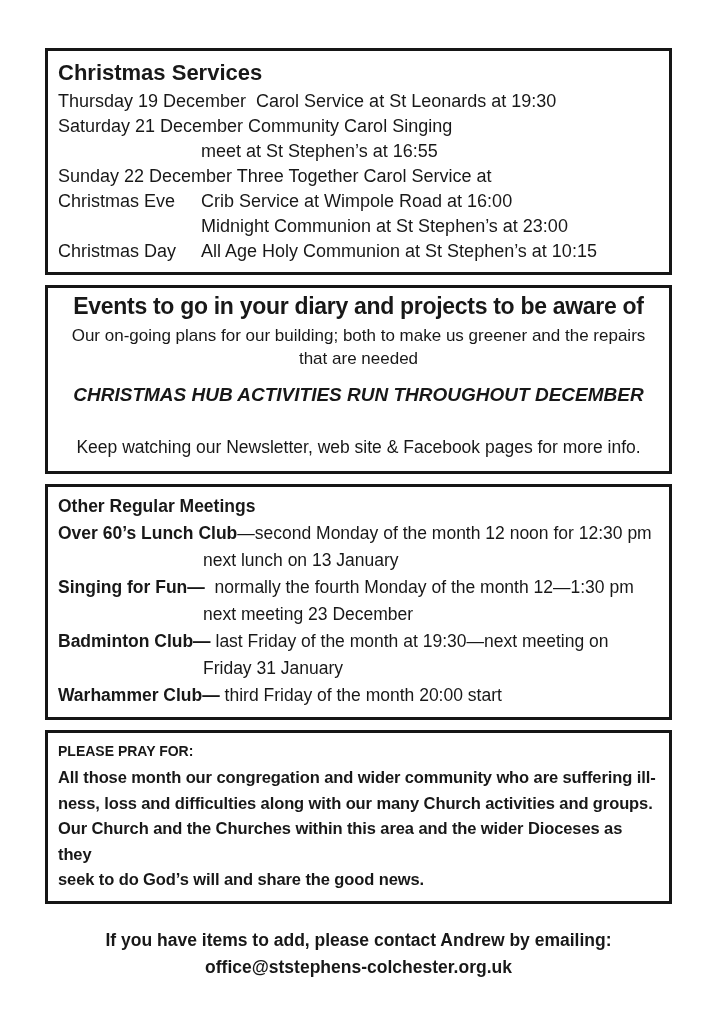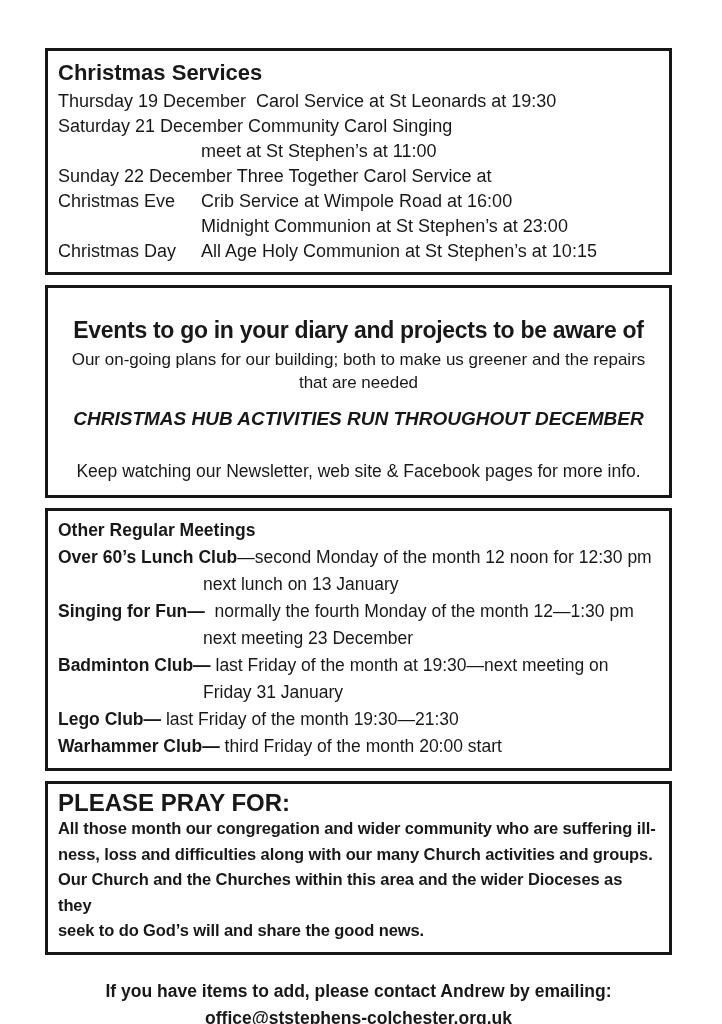--- a/index.html
+++ b/index.html
@@ -23,55 +23,55 @@
   }
 
   
   .box-services { padding: 5px 10px 8px 10px; }
   .svc-title { font-weight: bold; font-size: 22px; line-height: 33px; }
   .svc-line { font-size: 18px; line-height: 25px; white-space: pre-wrap; }
   .svc-line.indent { padding-left: 143px; }
   .svc-label { display: inline-block; width: 143px; }
 
   
-  .box-events { text-align: center; padding: 27px 8px 12px 8px; }
+  .box-events { text-align: center; padding: 3px 8px 12px 8px; }
   .events-title { font-weight: bold; font-size: 23px; line-height: 30px; letter-spacing: -0.3px; }
   .events-sub { font-size: 17px; line-height: 23px; margin-top: 3px; }
   .events-highlight { font-weight: bold; font-size: 19px; line-height: 25px; margin-top: 12px; font-style: italic; }
   .events-note { font-size: 17.5px; line-height: 24px; margin-top: 28px; }
 
   
   .box-meetings { padding: 6px 10px 8px 10px; }
   .meet-title { font-weight: bold; font-size: 17.5px; line-height: 27px; }
   .meet-line { font-size: 17.5px; line-height: 27px; white-space: pre-wrap; }
   .meet-line.indent { padding-left: 145px; }
   .meet-line .bold { font-weight: bold; }
 
   
   .box-prayer { padding: 5px 10px 8px 10px; font-weight: bold; }
-  .prayer-title { font-size: 24px; line-height: 27px; }
+  .prayer-title { font-size: 14px; line-height: 27px; }
   .prayer-line { font-size: 16.5px; line-height: 25.5px; letter-spacing: -0.1px; }
 
   
   .footer { text-align: center; font-weight: bold; font-size: 17.5px; line-height: 27px; margin-top: 23px; }
 </style>
 </head>
 <body>
 
 <div class="page">
 
   <div class="box box-services">
     <div class="svc-title">Christmas Services</div>
     <div>
 
         <div class="svc-line"><span class="svc-text">Thursday 19 December  Carol Service at St Leonards at 19:30</span></div>
 
         <div class="svc-line"><span class="svc-text">Saturday 21 December Community Carol Singing</span></div>
 
-        <div class="svc-line indent"><span class="svc-text">meet at St Stephen’s at 11:00</span></div>
+        <div class="svc-line indent"><span class="svc-text">meet at St Stephen’s at 16:55</span></div>
 
         <div class="svc-line"><span class="svc-text">Sunday 22 December Three Together Carol Service at</span></div>
 
 
         <div class="svc-line"><span class="svc-label">Christmas Eve</span><span class="svc-text">Crib Service at Wimpole Road at 16:00</span></div>
 
         <div class="svc-line indent"><span class="svc-text">Midnight Communion at St Stephen’s at 23:00</span></div>
 
         <div class="svc-line"><span class="svc-label">Christmas Day</span><span class="svc-text">All Age Holy Communion at St Stephen’s at 10:15</span></div>
       </div>
@@ -98,21 +98,20 @@
         <div class="meet-line indent"><span>next lunch on 13 January</span></div>
 
         <div class="meet-line"><span class="bold">Singing for Fun—</span><span>  normally the fourth Monday of the month 12—1:30 pm</span></div>
 
         <div class="meet-line indent"><span>next meeting 23 December</span></div>
 
         <div class="meet-line"><span class="bold">Badminton Club—</span><span> last Friday of the month at 19:30—next meeting on</span></div>
 
         <div class="meet-line indent"><span>Friday 31 January</span></div>
 
-        <div class="meet-line"><span class="bold">Lego Club—</span><span> last Friday of the month 19:30—21:30</span></div>
 
         <div class="meet-line"><span class="bold">Warhammer Club—</span><span> third Friday of the month 20:00 start</span></div>
       </div>
   </div>
 
   <div class="box box-prayer">
     <div class="prayer-title">PLEASE PRAY FOR:</div>
     <div>
 
         <div class="prayer-line">All those month our congregation and wider community who are suffering ill-</div>

